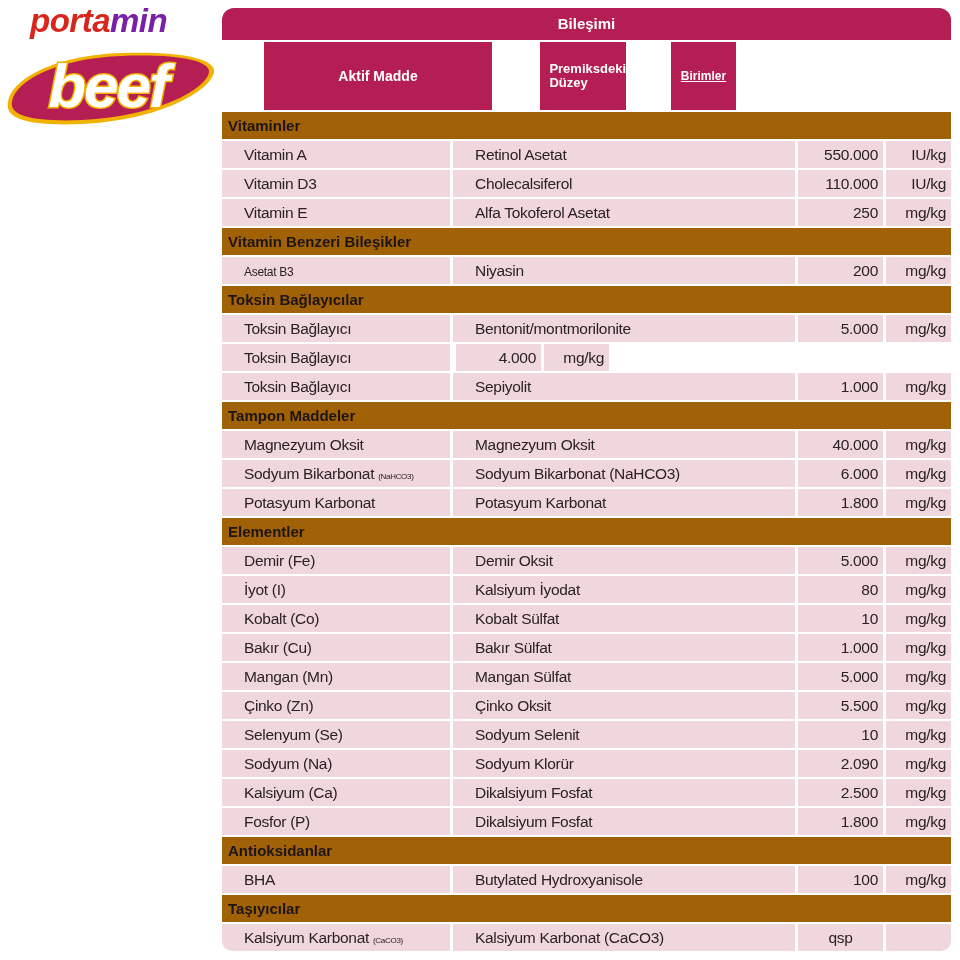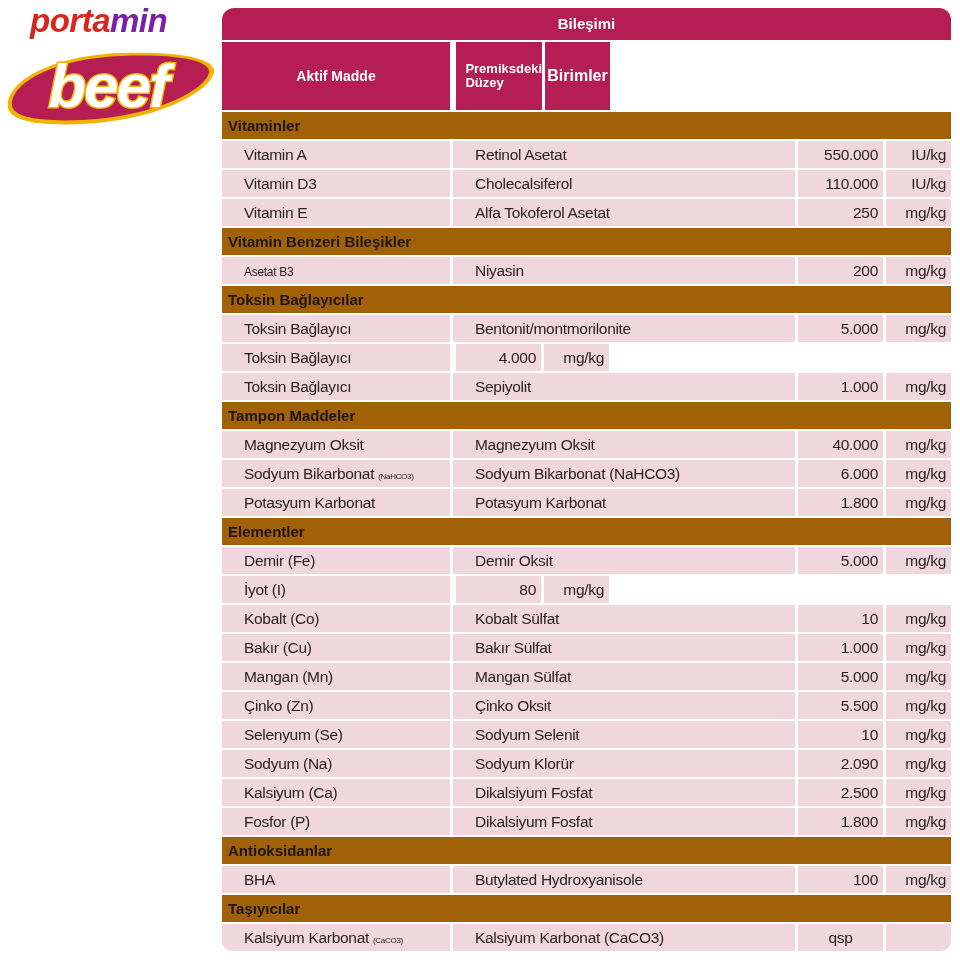--- a/index.html
+++ b/index.html
@@ -18,21 +18,21 @@
                -webkit-text-stroke: 3px #f2b300; line-height: 72px; letter-spacing: -2px;
                paint-order: stroke fill; }
 
   
   .table { position: absolute; left: 222px; top: 8px; width: 729px; }
   .title-row { height: 32px; background: #b41e52; border-radius: 12px 12px 0 0;
                color: #fff; font-weight: bold; font-size: 15px; text-align: center;
                line-height: 32px; transform-origin: center; }
   .hdr-row { display: flex; height: 68px; margin-top: 2px; }
   .hdr-cell { background: #b41e52; color: #fff; font-weight: bold; display: flex;
-              align-items: center; justify-content: center; font-size: 14px; }
+              align-items: center; justify-content: center; font-size: 14px; margin-left: 42px; }
   .hdr-cell.small { font-size: 13px; justify-content: flex-end; padding-left: 1px; line-height: 14px; }
   .gap { width: 3px; flex: none; }
 
   .c1 { width: 228px; flex: none; }
   .c2 { width: 342px; flex: none; }
   .c3 { width: 85px; flex: none; }
   .c4 { width: 65px; flex: none; }
 
   .section { height: 27px; background: #a16207; margin-top: 2px; font-weight: bold;
              font-size: 15px; color: #1e1416; line-height: 28px; padding-left: 6px; }
@@ -66,21 +66,21 @@
     <div class="hdr-cell c1">Aktif Madde</div>
     <div class="gap"></div>
     <div class="gap"></div>
     <div class="hdr-cell c3 small">
       <div>
           <div>Premiksdeki</div>
           <div>Düzey</div>
         </div>
     </div>
     <div class="gap"></div>
-    <div class="hdr-cell c4" style="font-size:16px;">Birimler</div>
+    <div class="hdr-cell c4" style="font-size:12px;text-decoration:underline;">Birimler</div>
   </div>
 
   <div id="table-body">
       <div class="section">Vitaminler</div>
       <div class="row">
         <div class="cell l c1 narrow"><span>Vitamin A</span></div>
         <div class="gap"></div>
         <div class="cell l c2 narrow"><span>Retinol Asetat</span></div>
         <div class="gap"></div>
         <div class="cell c3 narrow r">550.000</div>
@@ -176,20 +176,21 @@
         <div class="gap"></div>
         <div class="cell l c2 narrow"><span>Demir Oksit</span></div>
         <div class="gap"></div>
         <div class="cell c3 narrow r">5.000</div>
         <div class="gap"></div>
         <div class="cell r c4 narrow">mg/kg</div>
       </div>
       <div class="row">
         <div class="cell l c1 narrow"><span>İyot (I)</span></div>
         <div class="gap"></div>
+        <div class="cell l c2 narrow"><span>Kalsiyum İyodat</span></div>
         <div class="gap"></div>
         <div class="cell c3 narrow r">80</div>
         <div class="gap"></div>
         <div class="cell r c4 narrow">mg/kg</div>
       </div>
       <div class="row">
         <div class="cell l c1 narrow"><span>Kobalt (Co)</span></div>
         <div class="gap"></div>
         <div class="cell l c2 narrow"><span>Kobalt Sülfat</span></div>
         <div class="gap"></div>

